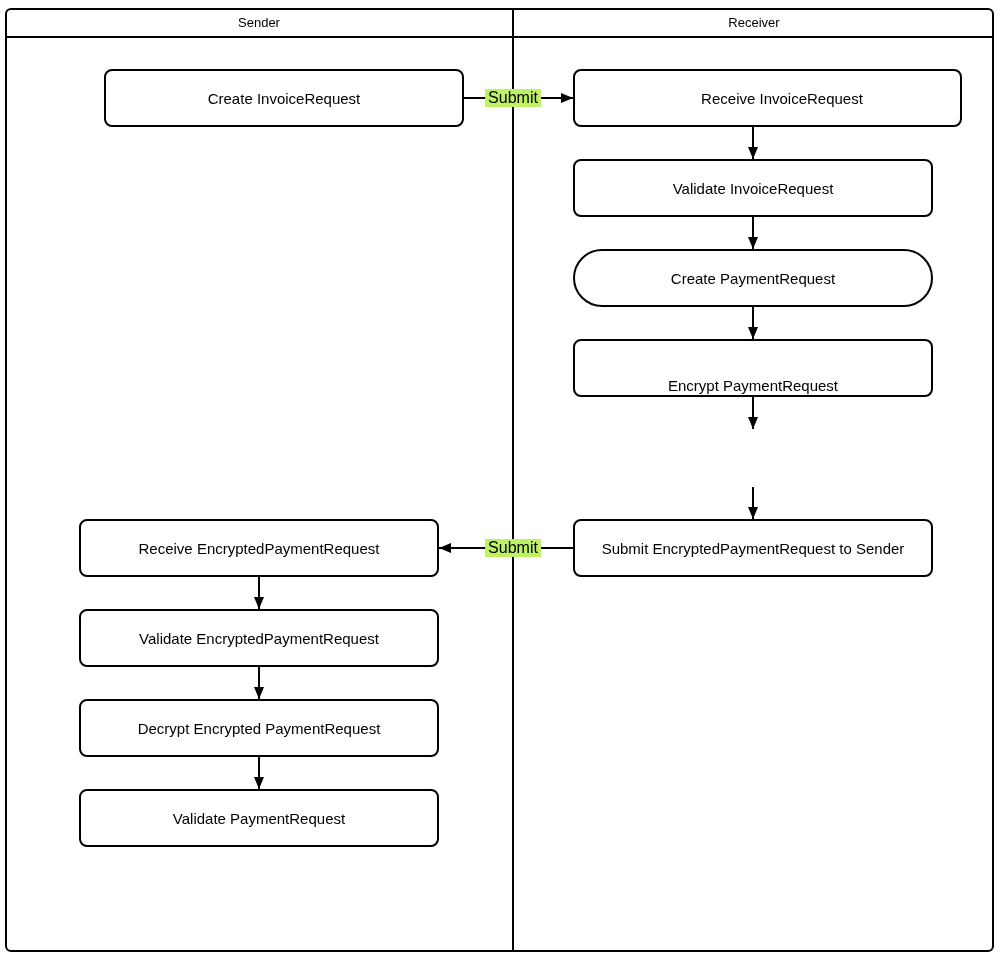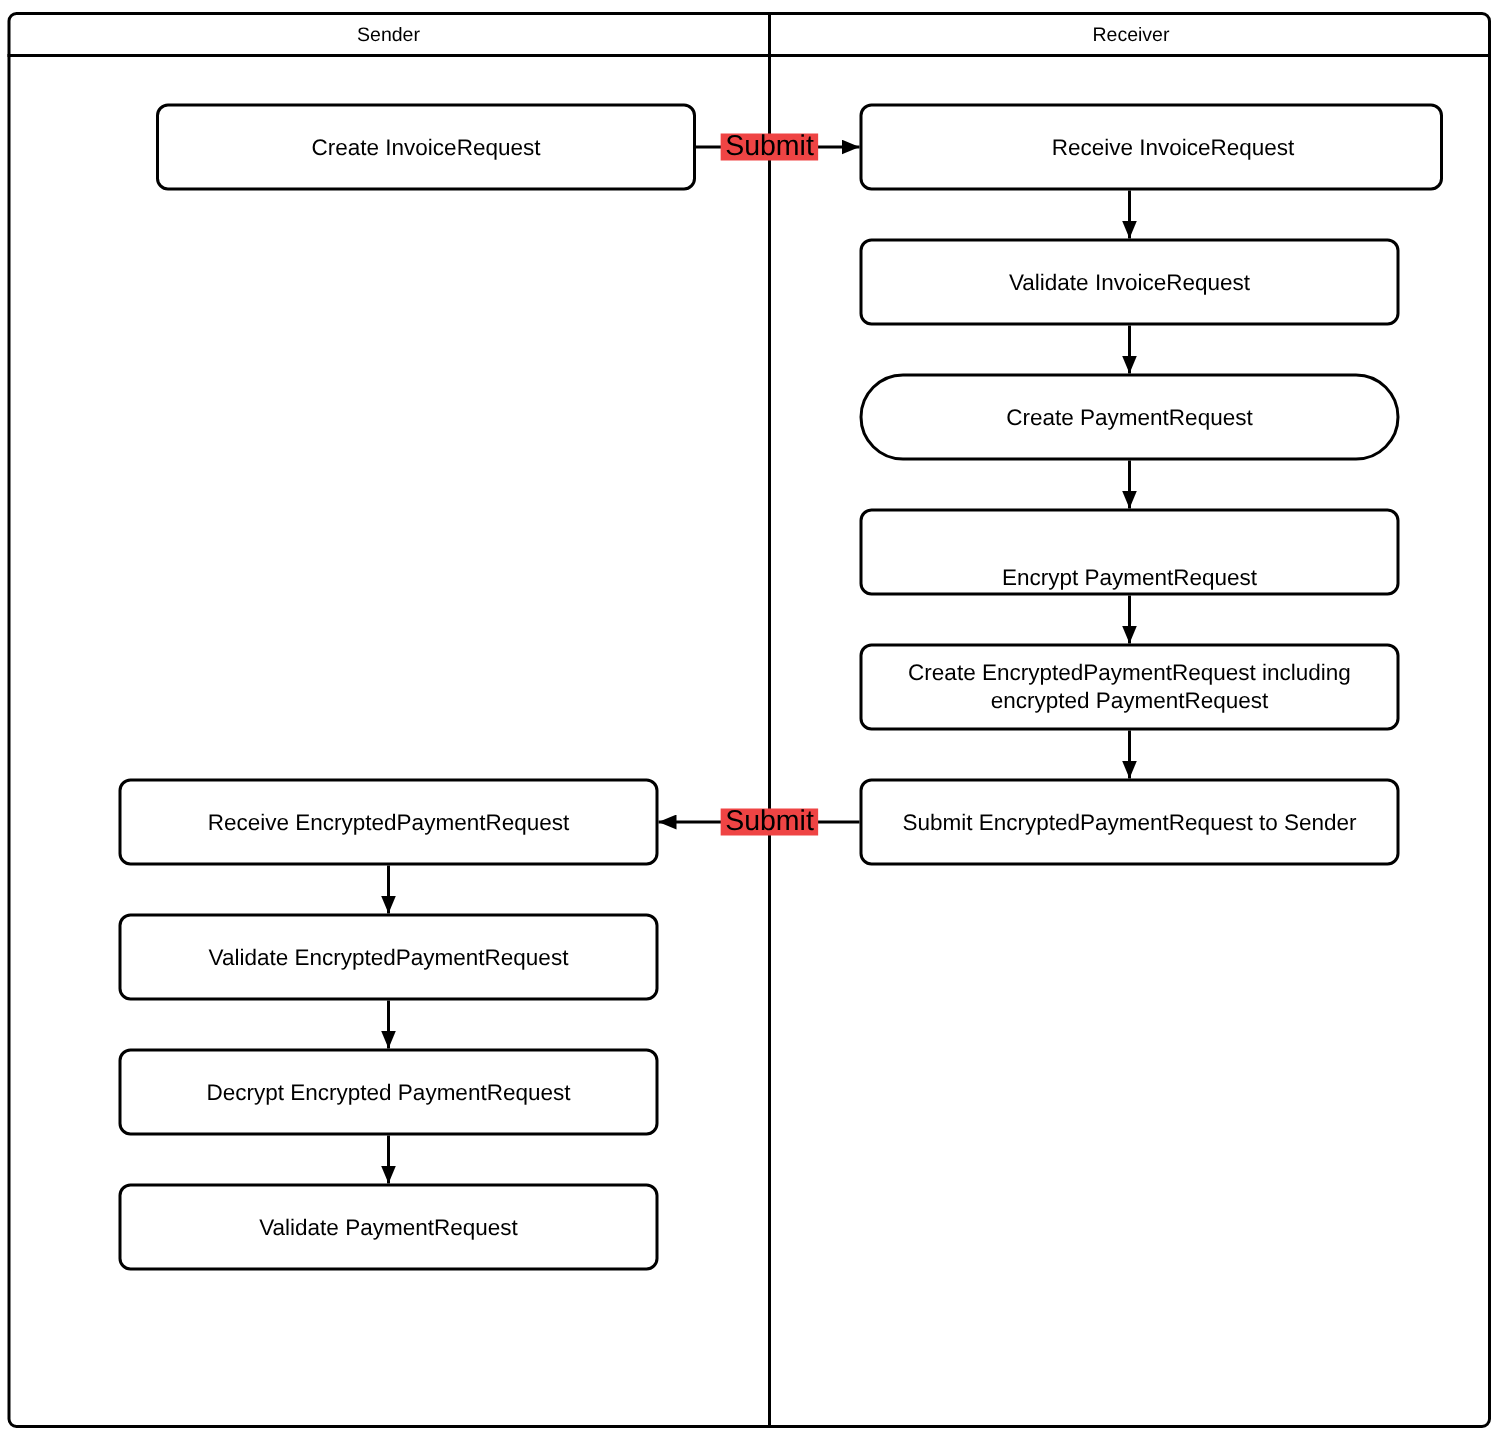--- a/index.html
+++ b/index.html
@@ -84,23 +84,23 @@
     position: absolute;
     left: 0; top: 0;
     width: 1000px; height: 959px;
     pointer-events: none;
   }
   .arrows line { stroke: #000; stroke-width: 2; }
 
   .edge-label {
     position: absolute;
     transform: translate(-50%, -50%);
-    background: #ef4444;
+    background: #bef264;
     padding: 0 3px;
-    font-size: 19px;
+    font-size: 16px;
     line-height: 18px;
     color: #000;
     white-space: nowrap;
   }
   .el-1 { left: 513px; top: 98px; }
   .el-2 { left: 513px; top: 548px; }
 </style>
 </head>
 <body>
 
@@ -158,20 +158,17 @@
   </div>
   <div class="node n-r2">
     <span class="node-label">Validate InvoiceRequest</span>
   </div>
   <div class="node n-r3">
     <span class="node-label">Create PaymentRequest</span>
   </div>
   <div class="node n-r4">
     <span class="node-label">Encrypt PaymentRequest</span>
   </div>
-  <div class="node n-r5">
-    <span class="node-label">Create EncryptedPaymentRequest including encrypted PaymentRequest</span>
-  </div>
   <div class="node n-r6">
     <span class="node-label">Submit EncryptedPaymentRequest to Sender</span>
   </div>
 
 </div>
 
 </body></html>

